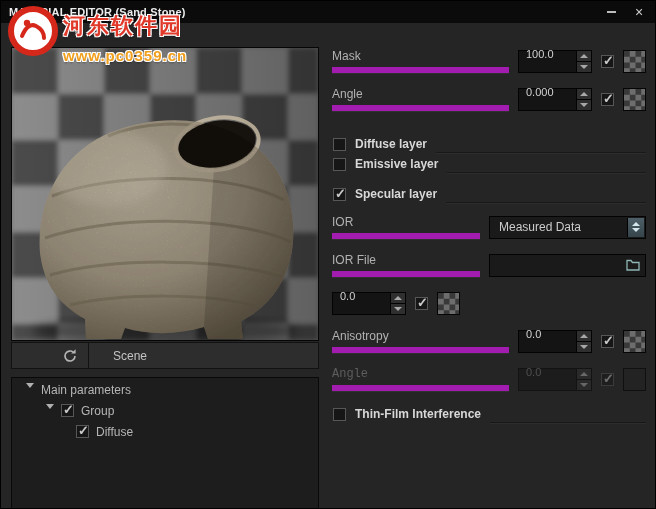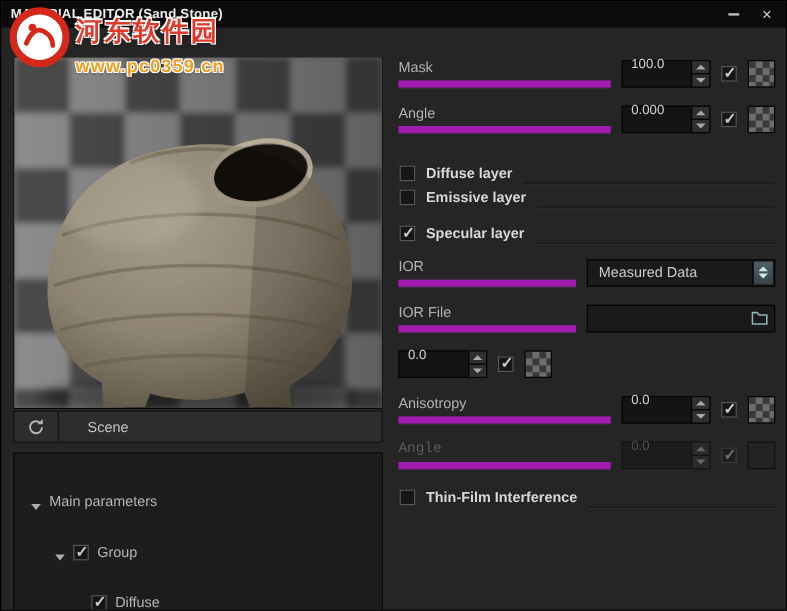--- a/index.html
+++ b/index.html
@@ -26,28 +26,28 @@
          text-shadow:-1px -1px 0 #fff,1px -1px 0 #fff,-1px 1px 0 #fff,1px 1px 0 #fff,0 2px 2px rgba(0,0,0,.35);}
   .wm-url{margin-top:6px;font-size:15px;font-weight:bold;color:#f0a01e;letter-spacing:1px;
           text-shadow:-1px -1px 0 #fff,1px -1px 0 #fff,-1px 1px 0 #fff,1px 1px 0 #fff,0 2px 2px rgba(0,0,0,.35);}
 
   
   .preview{position:absolute;left:10px;top:46px;width:308px;height:294px;border:1px solid #060606;background:#777;}
   .preview svg{display:block;width:100%;height:100%;}
 
   
   .scenebar{position:absolute;left:10px;top:341px;width:308px;height:27px;background:#2d2d2d;
-            border:1px solid #121212;display:flex;align-items:stretch;}
+            border:1px solid #121212;display:flex;align-items:stretch;padding-left:40px;}
   .refreshbtn{width:37px;border-right:1px solid #121212;display:flex;align-items:center;justify-content:center;cursor:pointer;}
   .scenesel{flex:1;display:flex;align-items:center;padding-left:24px;color:#c4c4c4;cursor:pointer;}
 
   
   .tree{position:absolute;left:10px;top:376px;width:308px;height:132px;background:#1d1d1d;
         border:1px solid #090909;padding-top:5px;}
-  .trow{height:21px;display:flex;align-items:flex-end;gap:7px;color:#b5b5b5;cursor:default;margin-top:21px;}
+  .trow{height:21px;display:flex;align-items:flex-start;gap:7px;color:#b5b5b5;cursor:default;}
   .trow.lv0{padding-left:14px;}
   .trow.lv1{padding-left:34px;}
   .trow.lv2{padding-left:64px;}
   .trow.sel{background:#3d3d3d;color:#e8e8e8;}
   .expander{width:0;height:0;border-left:4px solid transparent;border-right:4px solid transparent;
             border-top:5px solid #b0b0b0;flex:none;cursor:pointer;}
 
   
   .cb{width:13px;height:13px;background:#161616;border:1px solid #575757;position:relative;
       flex:none;cursor:pointer;}

